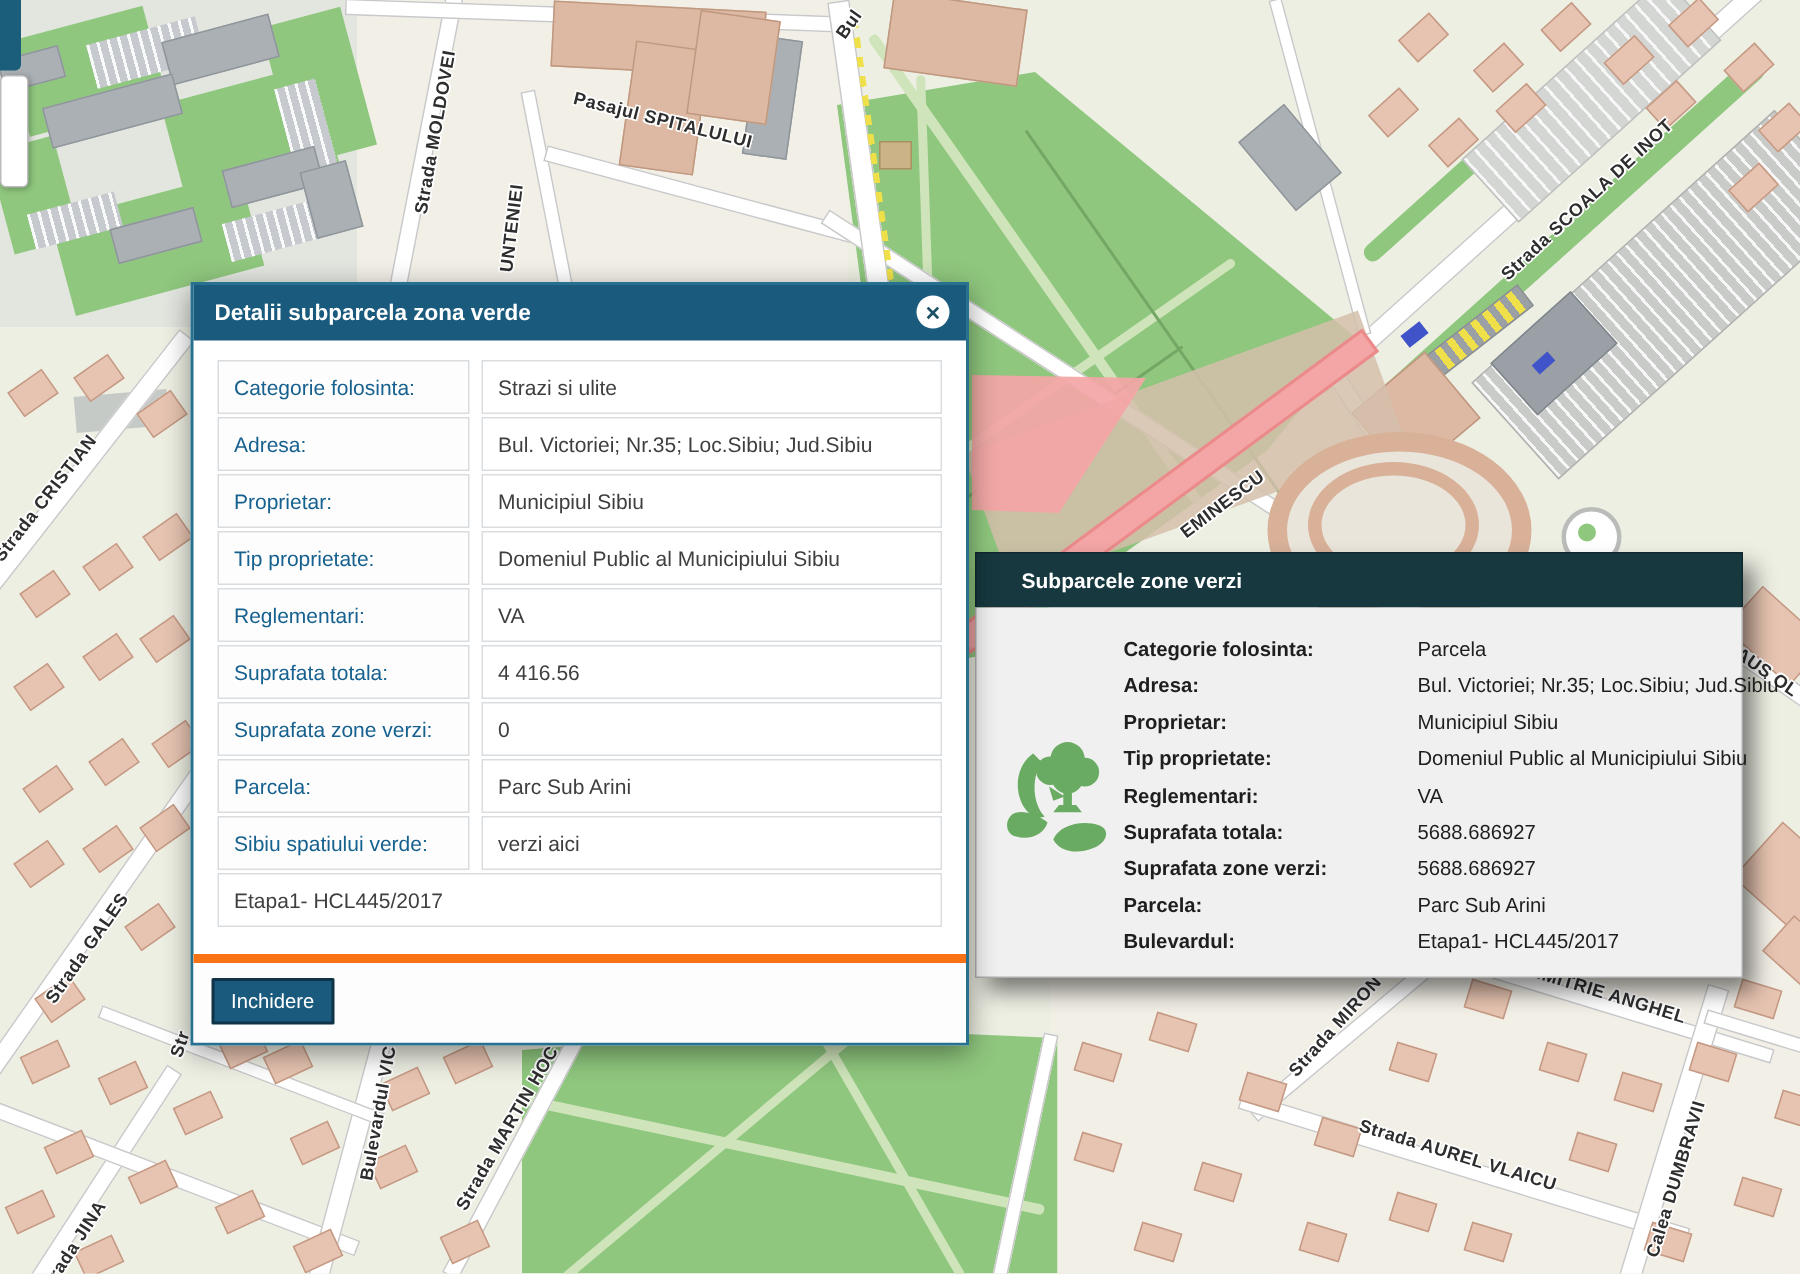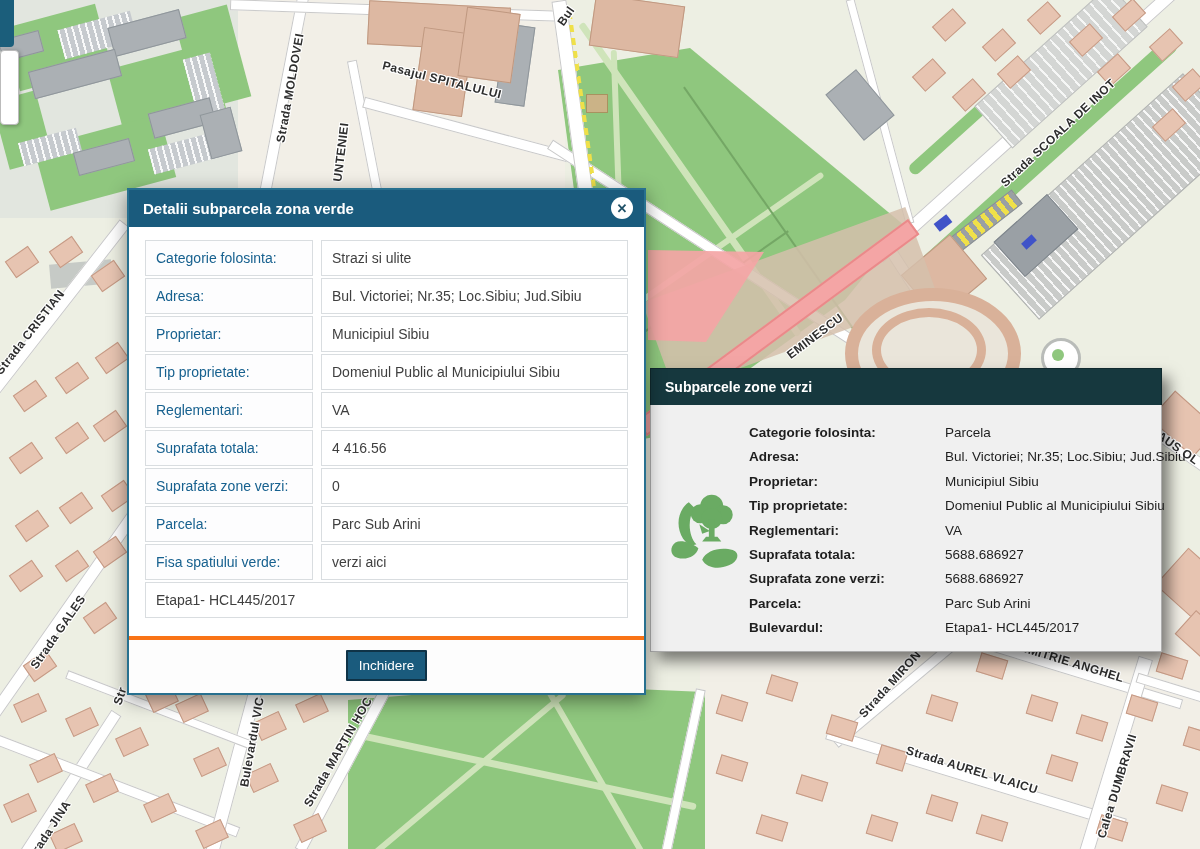--- a/index.html
+++ b/index.html
@@ -51,25 +51,25 @@
   }
   .modal-header{background:var(--modal-header);color:#fff;font-weight:bold;font-size:15px;padding:10px 14px;position:relative;}
   .modal-close{
     position:absolute;right:11px;top:7px;width:22px;height:22px;background:#fff;border-radius:50%;
     color:#1d4f66;display:flex;align-items:center;justify-content:center;font-weight:bold;font-size:13px;cursor:pointer;line-height:1;
   }
   .modal-body{padding:13px 16px 6px;}
   .m-row{display:flex;gap:8px;margin-bottom:2px;}
   .m-label{width:152px;flex:0 0 152px;border:1px solid #d9dde0;padding:9px 4px 9px 10px;color:var(--label-blue);font-size:14px;background:#fdfdfe;box-sizing:content-box;}
   .m-value{flex:1;border:1px solid #d9dde0;padding:9px 10px;color:#3f3f3f;font-size:14px;}
-  .modal-footer{border-top:4px solid #f97316;margin-top:10px;padding:10px 12px 12px;display:flex;justify-content:center;background:#fdfdfd;}
+  .modal-footer{border-top:6px solid #f97316;margin-top:10px;padding:10px 12px 12px;display:flex;justify-content:flex-start;background:#fdfdfd;}
   .btn-close{background:var(--modal-header);color:#fff;border:2px solid #0f3347;font-size:13.5px;padding:6px 11px;font-family:inherit;cursor:pointer;border-radius:1px;}
   
   #info-popup{position:absolute;left:650px;top:368px;width:512px;box-shadow:7px 9px 14px rgba(0,0,0,.5);box-sizing:border-box;}
-  .popup-header{background:var(--popup-header);color:#fff;font-weight:bold;font-size:14px;padding:10px 14px;border:1px solid #10292e;border-bottom:none;}
+  .popup-header{background:var(--popup-header);color:#fff;font-weight:bold;font-size:14px;padding:10px 30px;border:1px solid #10292e;border-bottom:none;}
   .popup-body{background:#f0f0f0;border:1px solid #adadad;border-top:none;padding:16px 12px 10px 12px;display:flex;}
   .popup-icon{width:86px;flex:0 0 86px;display:flex;align-items:center;justify-content:center;color:var(--icon-green);}
   .popup-rows{flex:1;}
   .p-row{display:flex;line-height:24.4px;font-size:13.5px;color:#1e1e1e;}
   .p-label{width:196px;flex:0 0 196px;font-weight:bold;}
   .p-value{flex:1;white-space:nowrap;}
 </style>
 </head>
 <body>
 
@@ -335,21 +335,21 @@
       </div>
       <div class="m-row">
         <div class="m-label">Suprafata zone verzi:</div>
         <div class="m-value">0</div>
       </div>
       <div class="m-row">
         <div class="m-label">Parcela:</div>
         <div class="m-value">Parc Sub Arini</div>
       </div>
       <div class="m-row">
-        <div class="m-label">Fisa spatiului verde:</div>
+        <div class="m-label">Sibiu spatiului verde:</div>
         <div class="m-value">verzi aici</div>
       </div>
       <div class="m-row">
         <div class="m-value">Etapa1- HCL445/2017</div>
       </div>
     </div>
   <div class="modal-footer">
     <button class="btn-close">Inchidere</button>
   </div>
 </div>

